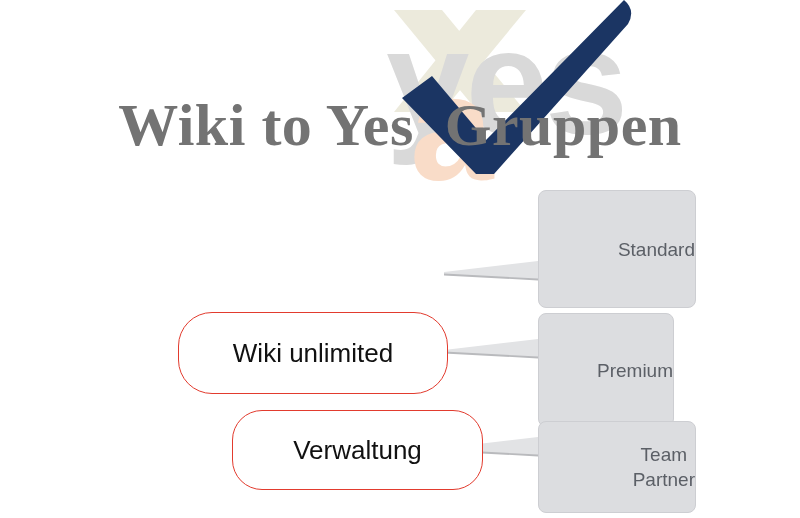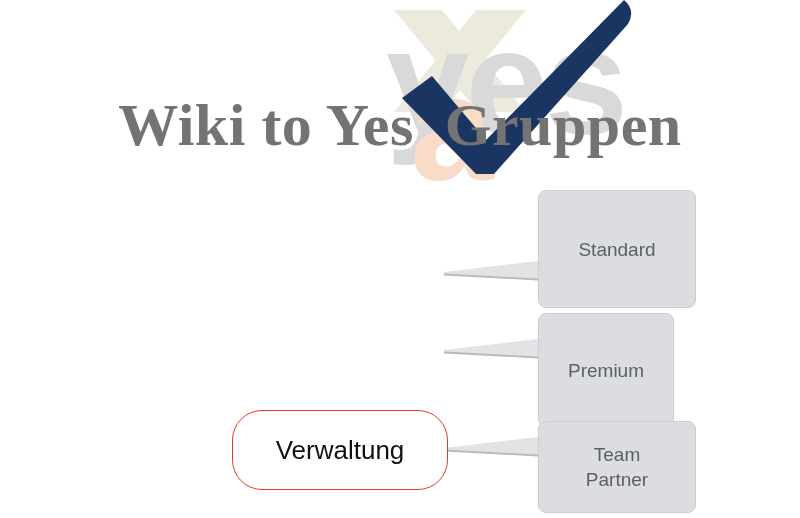--- a/index.html
+++ b/index.html
@@ -79,35 +79,35 @@
     left: 110px;  top: 196px;  width: 338px; height: 140px;
     z-index: 11;
   }
   #redbox-0 .label { position: relative; top: 18px; }
 
   #redbox-1 {
     left: 178px; top: 312px; width: 270px; height: 82px;
     z-index: 12;
   }
   #redbox-2 {
-    left: 232px; top: 410px; width: 216px; height: 80px;
+    left: 232px; top: 410px; width: 251px; height: 80px;
     border-radius: 30px;
     z-index: 13;
   }
 
   
   .greybox {
     position: absolute;
     box-sizing: border-box;
     background: #dcdde0;
     border: 1px solid #cdced2;
     border-radius: 8px;
     display: flex;
     align-items: center;
-    justify-content: center;
+    justify-content: flex-end;
     text-align: center;
     z-index: 8;
   }
   .greybox .label {
     font-family: "Liberation Sans", sans-serif;
     font-size: 19px;
     line-height: 25px;
     color: #5b5f66;
     white-space: pre-line;
   }
@@ -172,18 +172,21 @@
       <span class="label">Standard</span>
     </div>
     <div class="greybox" id="greybox-1">
       <span class="label">Premium</span>
     </div>
     <div class="greybox" id="greybox-2">
       <span class="label">Team
 Partner</span>
     </div>
 
+    <div class="redbox" id="redbox-1">
+      <span class="label">Wiki unlimited</span>
+    </div>
     <div class="redbox" id="redbox-2">
       <span class="label">Verwaltung</span>
     </div>
 
   </div>
 </div>
 
 </body></html>

